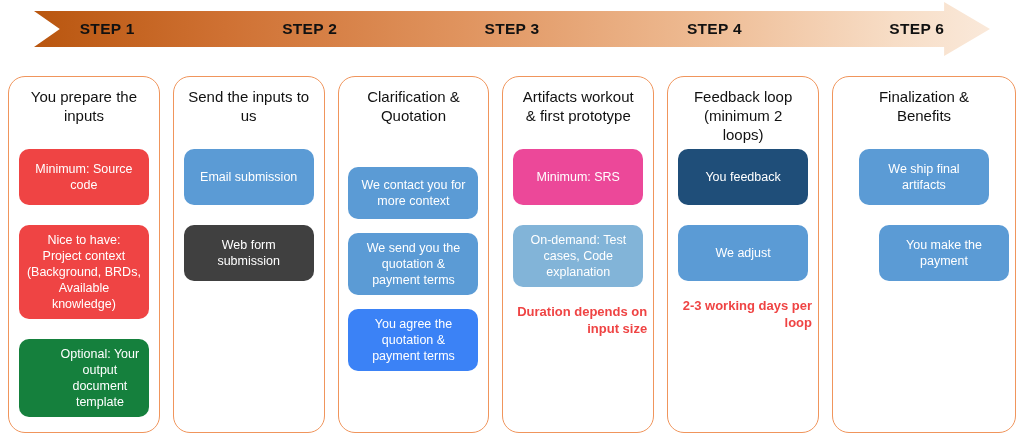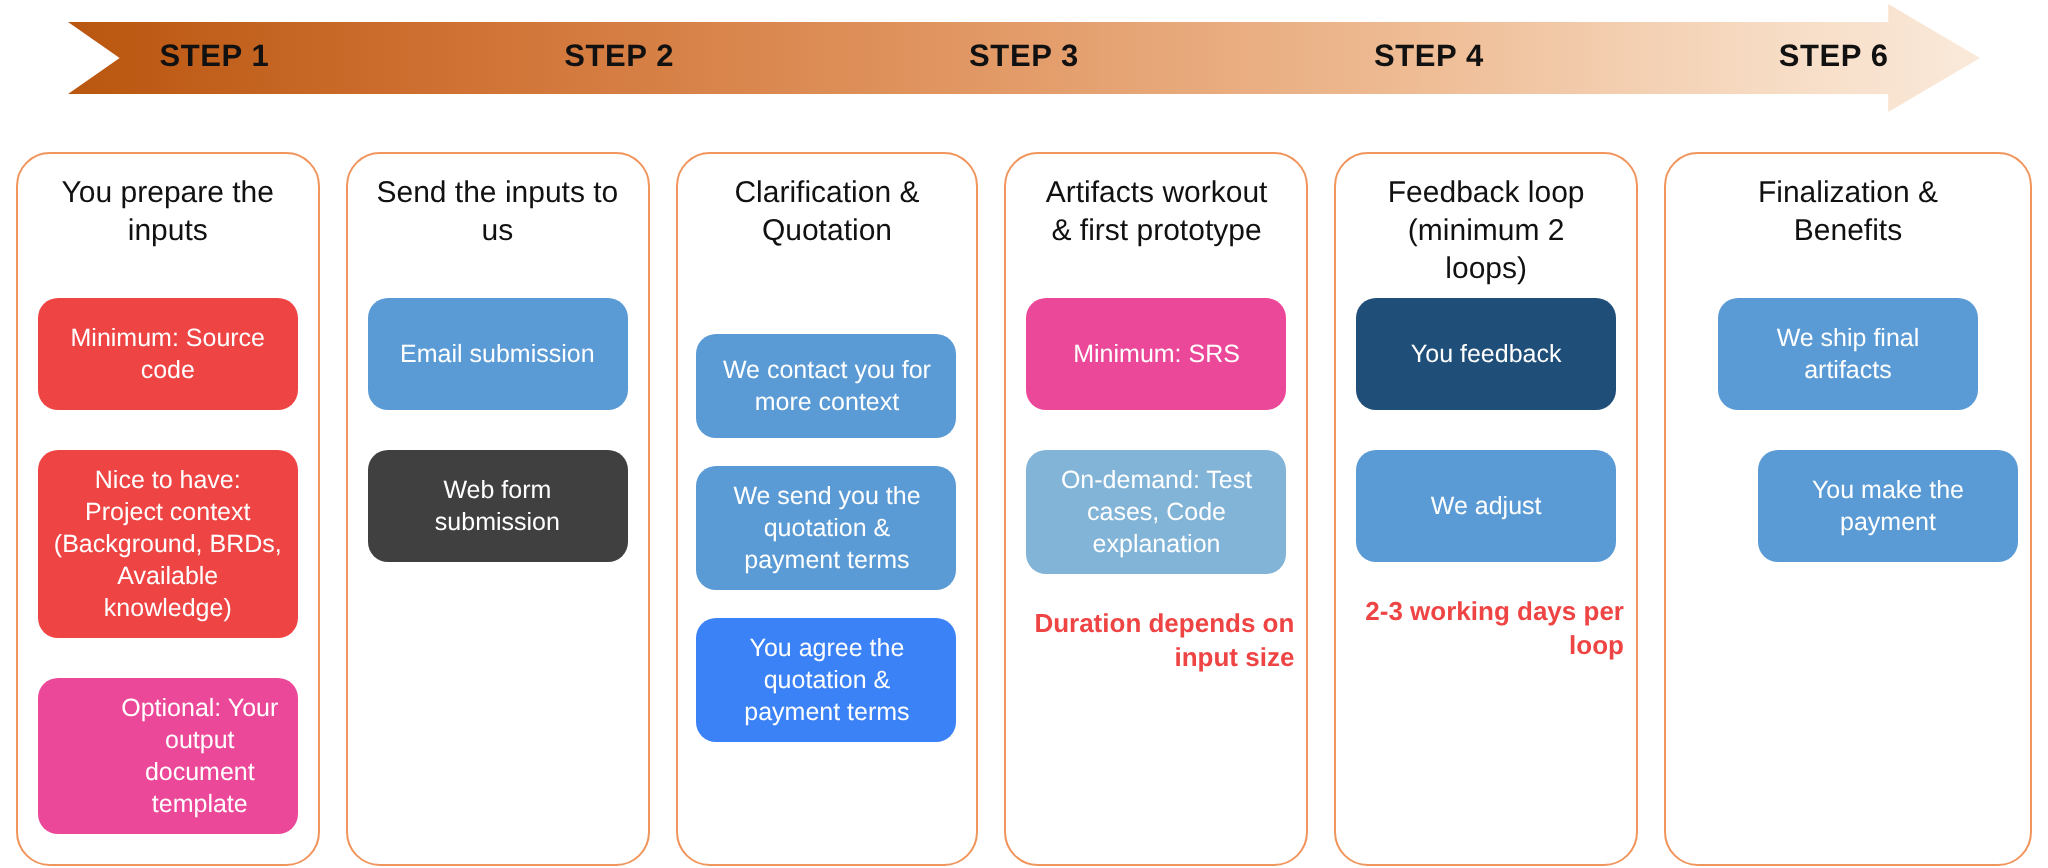--- a/index.html
+++ b/index.html
@@ -62,21 +62,21 @@
     <div class="cell">STEP 6</div>
   </div>
 
   <div class="panels">
 
     <div class="panel">
       <div class="panel-title">You prepare the inputs</div>
       <div class="boxes">
         <div class="tbox" style="background: #ef4444;">Minimum: Source code</div>
         <div class="tbox" style="background: #ef4444;">Nice to have: Project context (Background, BRDs, Available knowledge)</div>
-        <div class="tbox" style="background: #ec4899; padding-left: 40px;">Optional: Your output document template</div>
+        <div class="tbox" style="background: #15803d; padding-left: 40px;">Optional: Your output document template</div>
       </div>
     </div>
 
     <div class="panel">
       <div class="panel-title">Send the inputs to us</div>
       <div class="boxes">
         <div class="tbox" style="background: rgb(91, 155, 213);">Email submission</div>
         <div class="tbox" style="background: #404040;">Web form submission</div>
       </div>
     </div>

